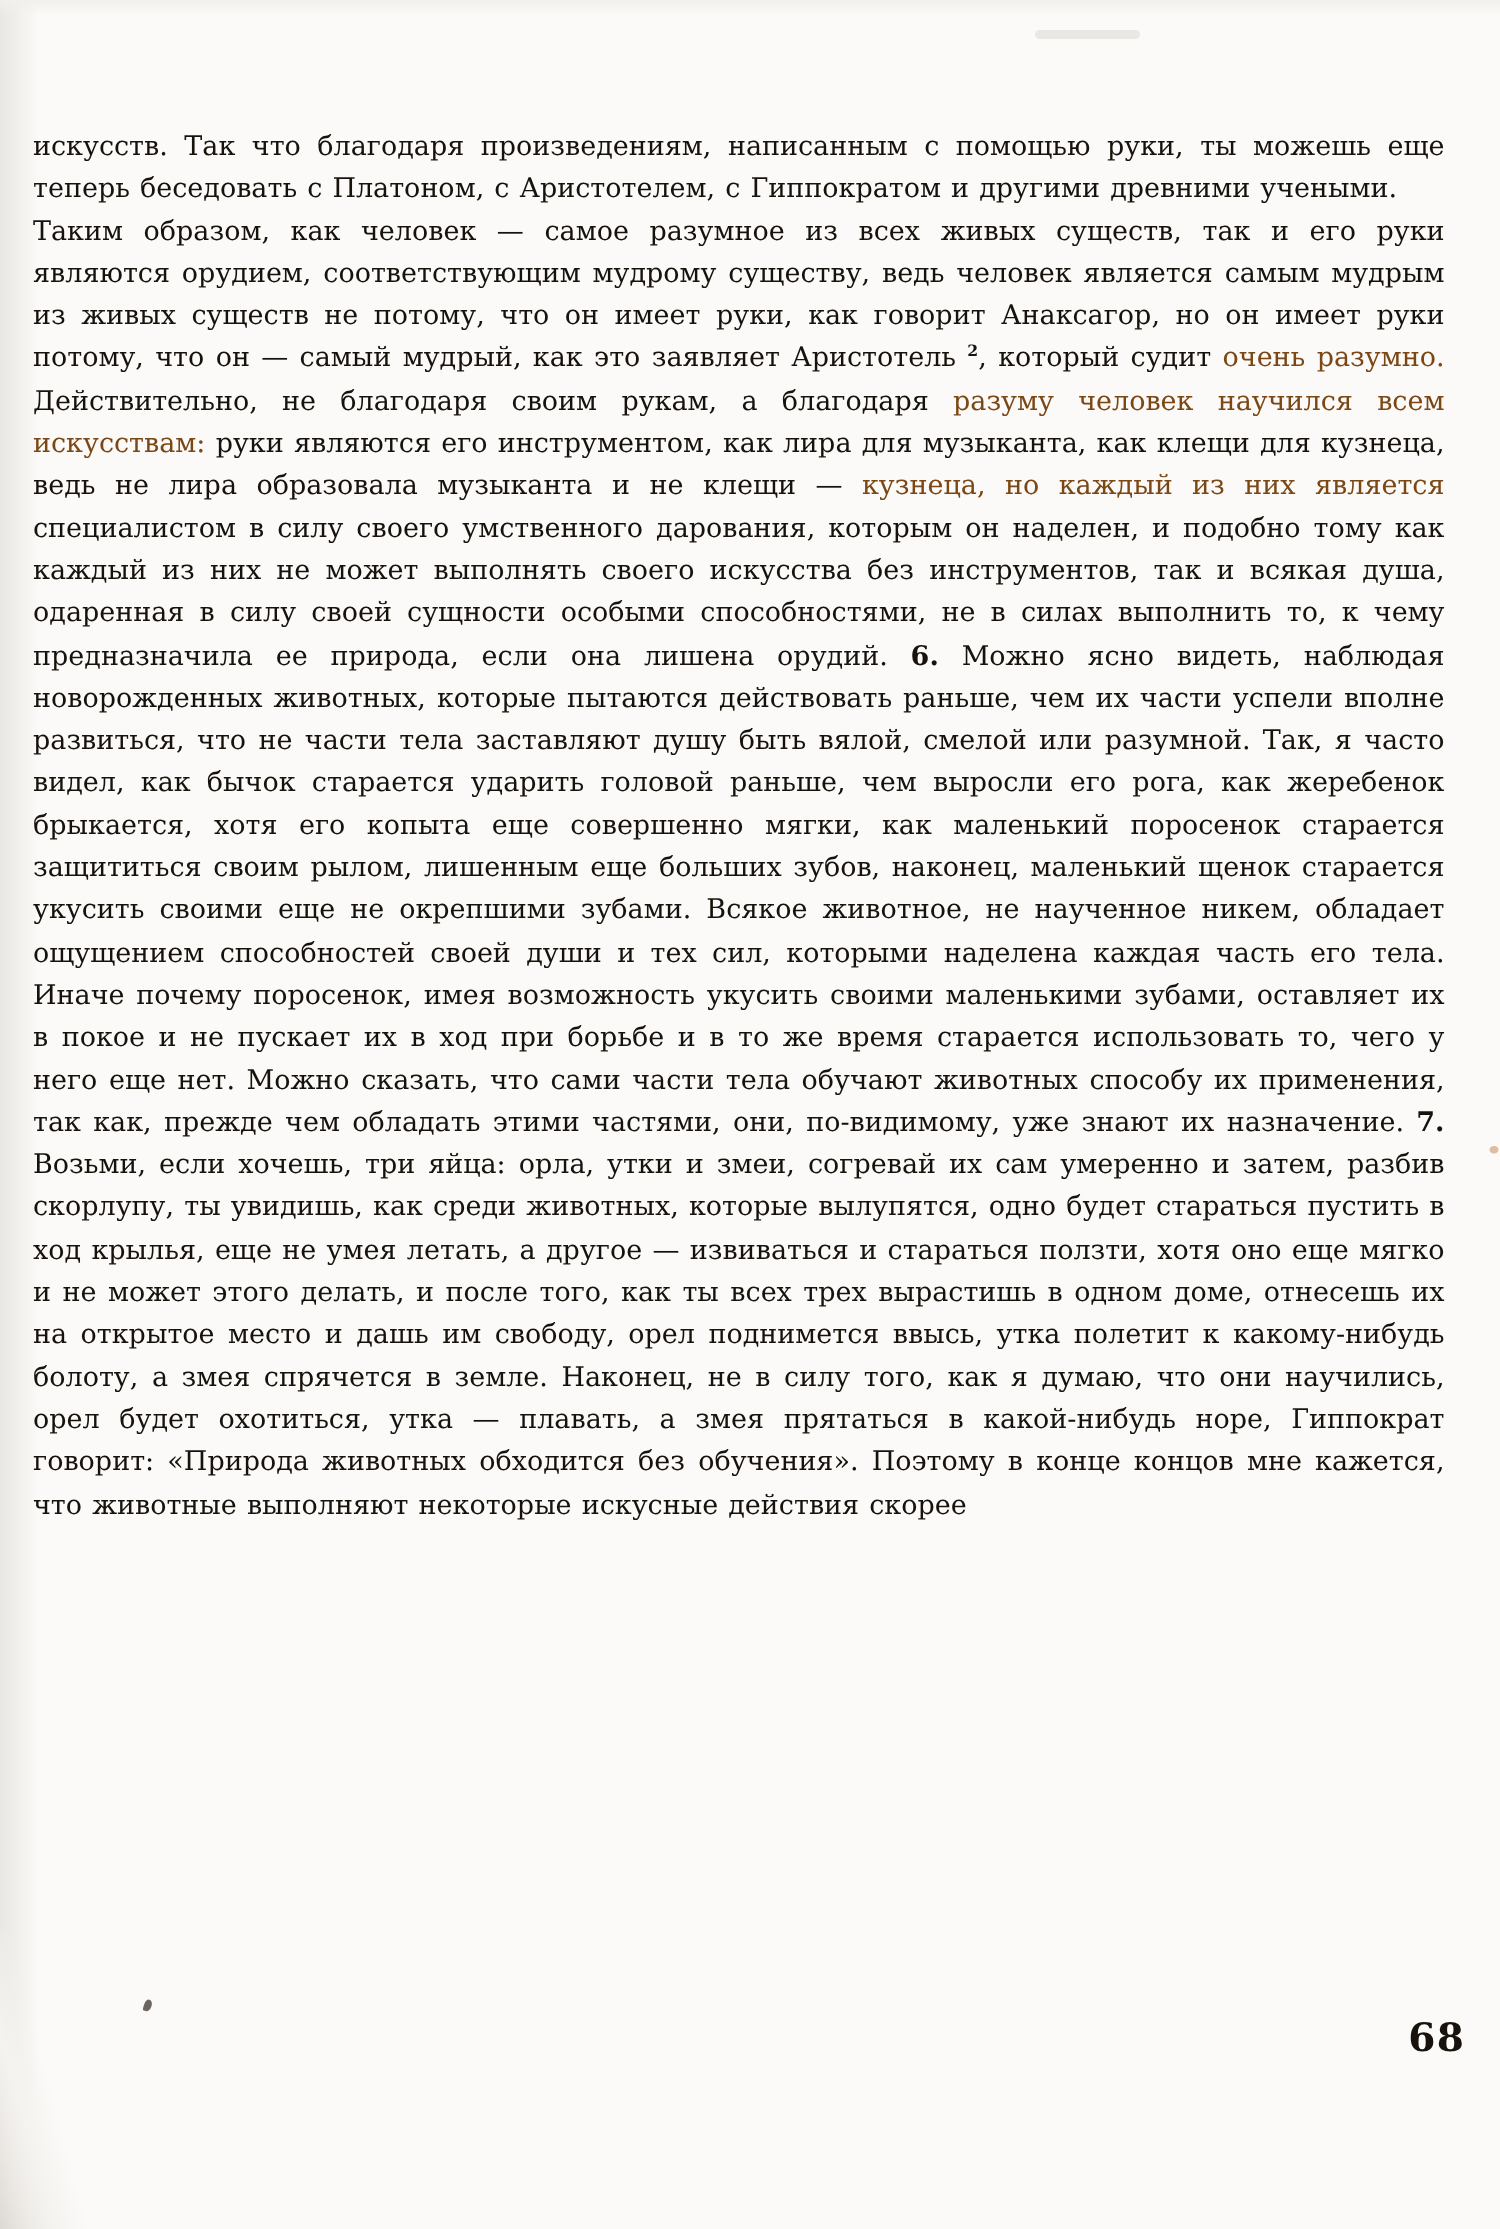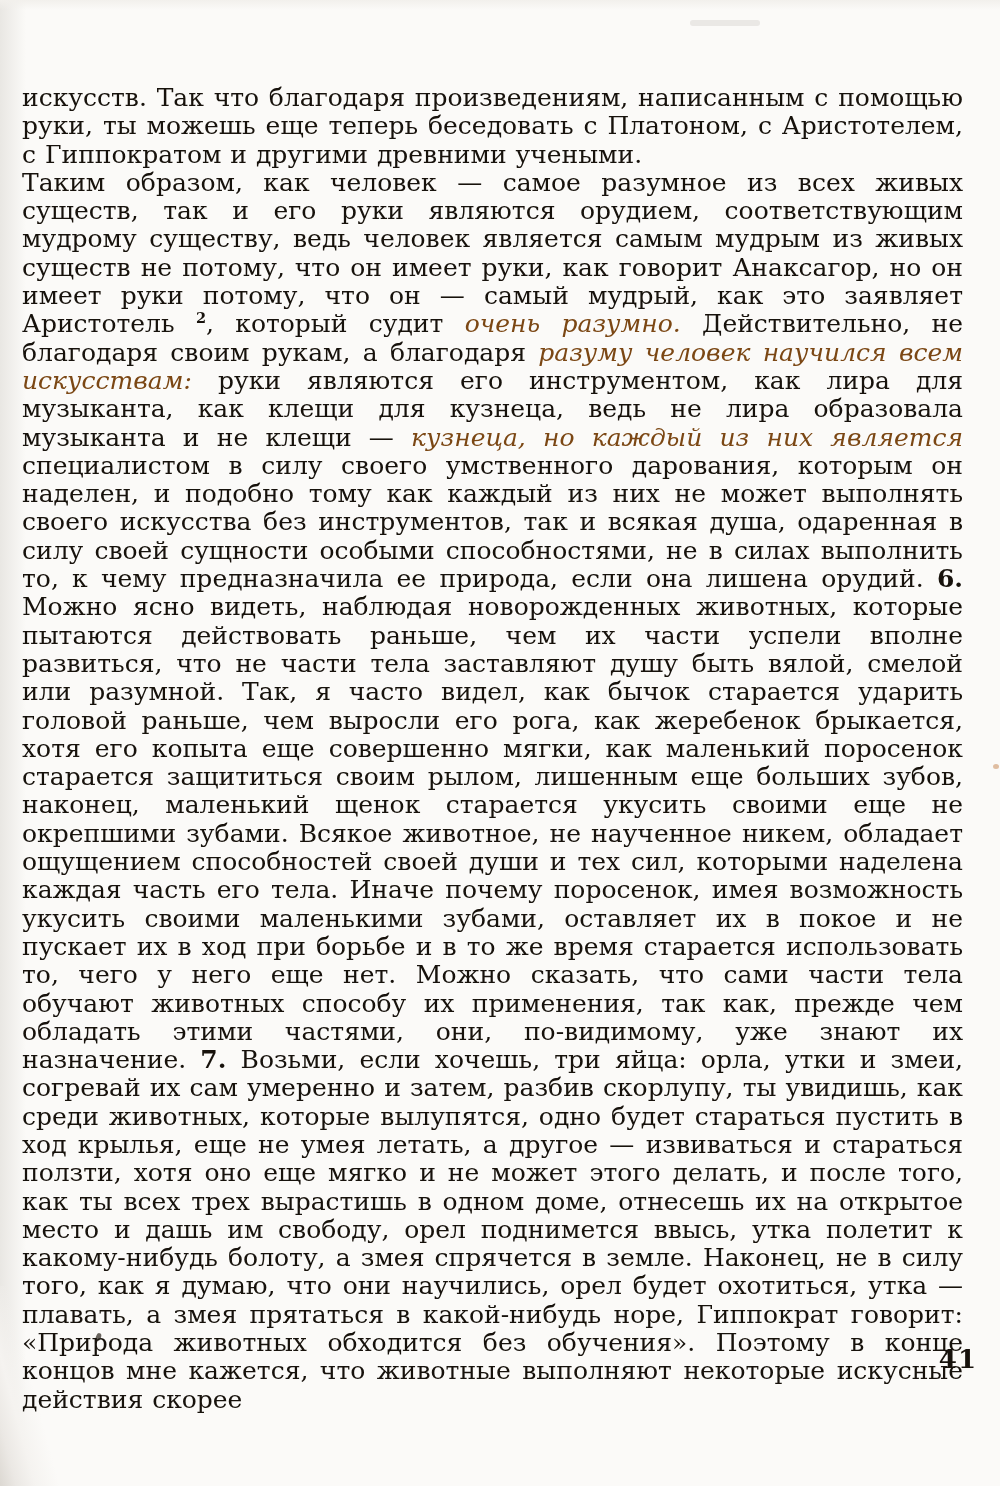--- a/index.html
+++ b/index.html
@@ -41,36 +41,35 @@
   .speck-1{left:96px;top:1333px;width:5px;height:8px;background:#3a332b;opacity:.75;transform:rotate(18deg);border-radius:60% 60% 70% 30%;}
   .speck-2{left:690px;top:20px;width:70px;height:6px;background:#b9b4ac;opacity:.25;border-radius:3px;}
   .speck-3{left:993px;top:764px;width:6px;height:5px;background:#c98a5a;opacity:.55;}
 
   .content{
     position:absolute;
     left:22px;top:84px;
     width:941px;
   }
   .para{
-    font-size:25px;
+    font-size:18px;
     line-height:28.3px;
     text-align:justify;
     margin:0;
     word-spacing:1px;
   }
   .chapter-heading{
     font-weight:bold;
     font-size:24px;
     line-height:28px;
     letter-spacing:.5px;
     word-spacing:12px;
     margin:29px 0 9px 0;
   }
   .em{
-    font-style:italic;
     color:var(--emphasis);
   }
   .b{font-weight:bold;}
   sup.note-ref{
     font-size:.58em;
     font-weight:bold;
     vertical-align:super;
     line-height:0;
   }
   .page-number{
@@ -90,14 +89,14 @@
   <div class="corner-curl"></div>
   <div class="speck speck-1"></div>
   <div class="speck speck-2"></div>
   <div class="speck speck-3"></div>
 
   <div class="content">
     <p class="para">искусств. Так что благодаря произведениям, написанным с помощью руки, ты можешь еще теперь беседовать с Платоном, с Аристотелем, с Гиппократом и другими древними учеными.</p>
     <p class="para"><span>Таким образом, как человек — самое разумное из всех живых существ, так и его руки являются орудием, соответствующим мудрому существу, ведь человек является самым мудрым из живых существ не потому, что он имеет руки, как говорит Анаксагор, но он имеет руки потому, что он — самый мудрый, как это заявляет Аристотель </span><sup class="note-ref">2</sup><span>, который судит </span><span class="em">очень разумно.</span><span> Действительно, не благодаря своим рукам, а благодаря </span><span class="em">разуму человек научился всем искусствам:</span><span> руки являются его инструментом, как лира для музыканта, как клещи для кузнеца, ведь не лира образовала музыканта и не клещи — </span><span class="em">кузнеца, но каждый из них является</span><span> специалистом в силу своего умственного дарования, которым он наделен, и подобно тому как каждый из них не может выполнять своего искусства без инструментов, так и всякая душа, одаренная в силу своей сущности особыми способностями, не в силах выполнить то, к чему предназначила ее природа, если она лишена орудий. </span><span class="b">6.</span><span> Можно ясно видеть, наблюдая новорожденных животных, которые пытаются действовать раньше, чем их части успели вполне развиться, что не части тела заставляют душу быть вялой, смелой или разумной. Так, я часто видел, как бычок старается ударить головой раньше, чем выросли его рога, как жеребенок брыкается, хотя его копыта еще совершенно мягки, как маленький поросенок старается защититься своим рылом, лишенным еще больших зубов, наконец, маленький щенок старается укусить своими еще не окрепшими зубами. Всякое животное, не наученное никем, обладает ощущением способностей своей души и тех сил, которыми наделена каждая часть его тела. Иначе почему поросенок, имея возможность укусить своими маленькими зубами, оставляет их в покое и не пускает их в ход при борьбе и в то же время старается использовать то, чего у него еще нет. Можно сказать, что сами части тела обучают животных способу их применения, так как, прежде чем обладать этими частями, они, по-видимому, уже знают их назначение. </span><span class="b">7.</span><span> Возьми, если хочешь, три яйца: орла, утки и змеи, согревай их сам умеренно и затем, разбив скорлупу, ты увидишь, как среди животных, которые вылупятся, одно будет стараться пустить в ход крылья, еще не умея летать, а другое — извиваться и стараться ползти, хотя оно еще мягко и не может этого делать, и после того, как ты всех трех вырастишь в одном доме, отнесешь их на открытое место и дашь им свободу, орел поднимется ввысь, утка полетит к какому-нибудь болоту, а змея спрячется в земле. Наконец, не в силу того, как я думаю, что они научились, орел будет охотиться, утка — плавать, а змея прятаться в какой-нибудь норе, Гиппократ говорит: «Природа животных обходится без обучения». Поэтому в конце концов мне кажется, что животные выполняют некоторые искусные действия скорее</span></p>
   </div>
 
-  <div class="page-number">41</div>
+  <div class="page-number">68</div>
 </div>
 
 </body></html>

